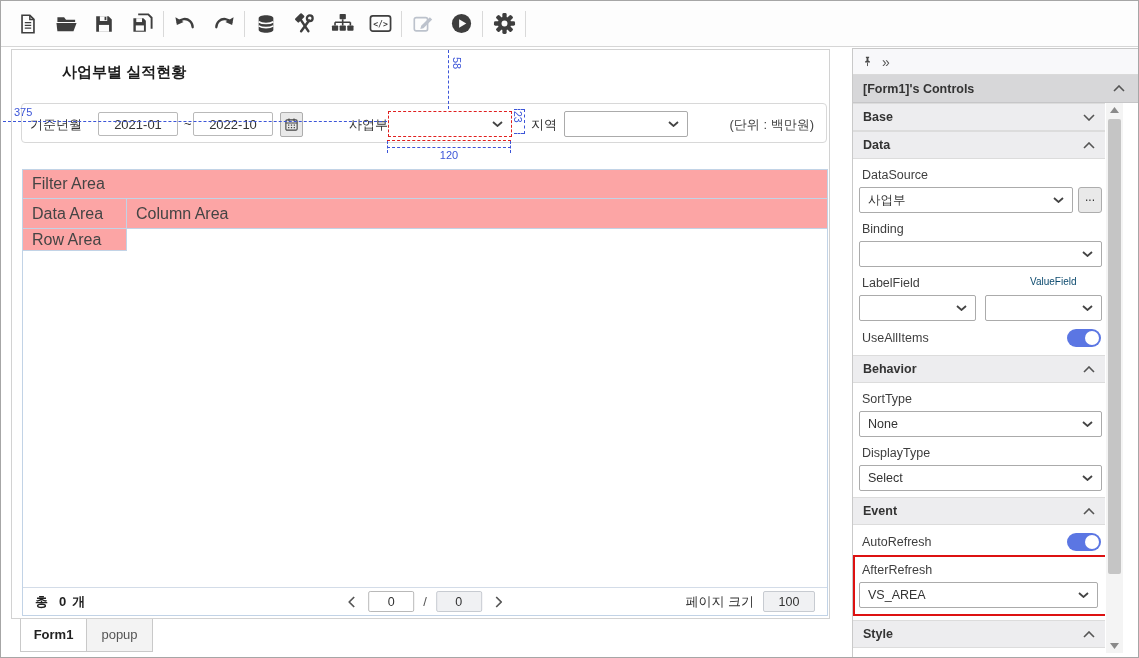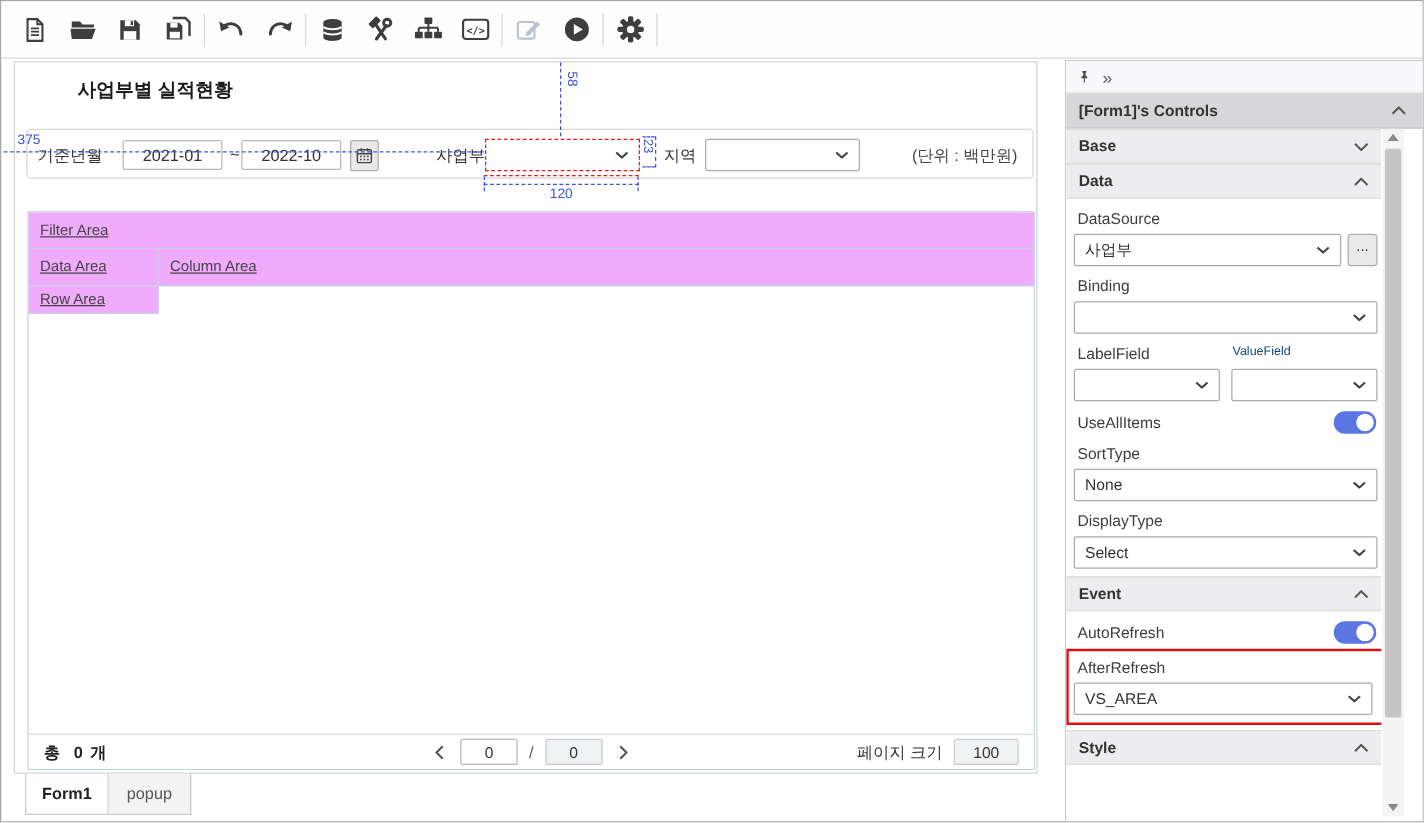--- a/index.html
+++ b/index.html
@@ -27,21 +27,21 @@
             border:1px solid #adadad; border-radius:2px; display:flex; align-items:center; justify-content:center; cursor:pointer; }
   .select { border:1px solid #ababab; border-radius:2px; background:#fff; display:flex;
             align-items:center; justify-content:space-between; padding:0 8px; font-size:12.5px; color:#333; cursor:pointer; }
   .fselect { position:absolute; top:7px; width:124px; height:26px; }
   .sel-red { border:1px dashed #e01f1f; border-radius:0; }
   .funit { position:absolute; right:12px; top:12px; font-size:13px; color:#444; }
 
   
   .grid { position:absolute; left:10px; top:119px; width:806px; height:447px;
           border:1px solid #c2d3e6; background:#fff; }
-  .garea { position:absolute; background:#f0abfc; font-size:12px; color:#444; padding-left:9px;text-decoration:underline; }
+  .garea { position:absolute; background:#fca5a5; font-size:16px; color:#444; padding-left:9px; }
   .g-filter { left:0; right:0; top:0; height:29px; line-height:28px; border-bottom:1px solid #c2d3e6; }
   .g-data   { left:0; top:29px; width:104px; height:30px; line-height:29px; border-right:1px solid #c2d3e6; border-bottom:1px solid #c2d3e6; }
   .g-col    { left:104px; right:0; top:29px; height:30px; line-height:29px; border-bottom:1px solid #c2d3e6; }
   .g-row    { left:0; top:59px; width:104px; height:22px; line-height:21px; border-right:1px solid #c2d3e6; border-bottom:1px solid #c2d3e6; }
 
   .statusbar { position:absolute; left:0; right:0; bottom:0; height:28px; border-top:1px solid #d3dce8;
                display:flex; align-items:center; padding:0 12px; background:#fff; }
   .total { display:flex; align-items:center; font-size:13px; color:#222; font-weight:600; }
   .pager { position:absolute; left:50%; transform:translateX(-50%); display:flex; align-items:center; gap:9px; }
   .ptxt { width:46px; height:21px; border:1px solid #b9b9b9; border-radius:2px; text-align:center;
@@ -73,21 +73,21 @@
              border-bottom:1px solid #c6c6c8; font-size:12.5px; font-weight:bold; color:#333;
              display:flex; align-items:center; padding:0 14px 0 10px; cursor:pointer; }
   .pheader svg { margin-left:auto; }
   .pbody { position:absolute; left:0; top:54px; bottom:0; width:252px; background:#fff; overflow:hidden; }
   .sechead { width:100%; height:28px; background:#ededef; border-top:1px solid #dcdcdc; border-bottom:1px solid #dcdcdc;
              font-size:12.5px; font-weight:bold; color:#333; display:flex; align-items:center; padding:0 10px; cursor:pointer; }
   .sechead svg { margin-left:auto; }
   .plabel { font-size:12.5px; color:#3e3e3e; margin:9px 0 0 9px; }
   .pselect { height:26px; margin:5px 0 0 6px; width:243px; }
   .prow { display:flex; align-items:center; margin:5px 0 0 6px; }
-  .plabelrow { display:flex; margin:9px 0 0 9px; }
+  .plabelrow { display:flex; margin:9px 0 0 9px;gap:44px; }
   .togglerow { display:flex; align-items:center; margin:8px 4px 8px 9px; }
   .togglerow .plabel { margin:0; flex:1; }
   .toggle { width:34px; height:18px; border-radius:9px; background:#5b76e3; position:relative; cursor:pointer; }
   .toggle .knob { position:absolute; right:2px; top:2px; width:14px; height:14px; border-radius:50%; background:#fff; }
   .redbox { width:269px; border:2px solid #dd1111; margin-top:4px; padding-bottom:6px; }
   .redbox .plabel { margin:6px 0 0 7px; }
   .redbox .pselect { width:239px; margin-left:4px; }
   .morebtn { width:24px; height:26px; margin-left:5px; background:#e9e9e9; border:1px solid #adadad;
              border-radius:3px; font-size:12px; color:#333; display:flex; align-items:center; justify-content:center;
              padding-bottom:6px; cursor:pointer; }
@@ -363,20 +363,26 @@
         </div>
       </div>
 
       <div class="togglerow">
         <div class="plabel">UseAllItems</div>
         <div class="toggle">
             <div class="knob"></div>
           </div>
       </div>
 
+      <div class="sechead">
+        <span>Behavior</span>
+        <svg width="12" height="7" viewBox="0 0 12 7">
+            <polyline points="1,6 6,1 11,6" fill="none" stroke="#555" stroke-width="1.6"></polyline>
+          </svg>
+      </div>
       <div class="plabel">SortType</div>
       <div class="select pselect">
         <span>None</span>
         <svg width="11" height="6" viewBox="0 0 11 6">
             <polyline points="1,1 5.5,5 10,1" fill="none" stroke="#444" stroke-width="1.8"></polyline>
           </svg>
       </div>
       <div class="plabel">DisplayType</div>
       <div class="select pselect">
         <span>Select</span>

